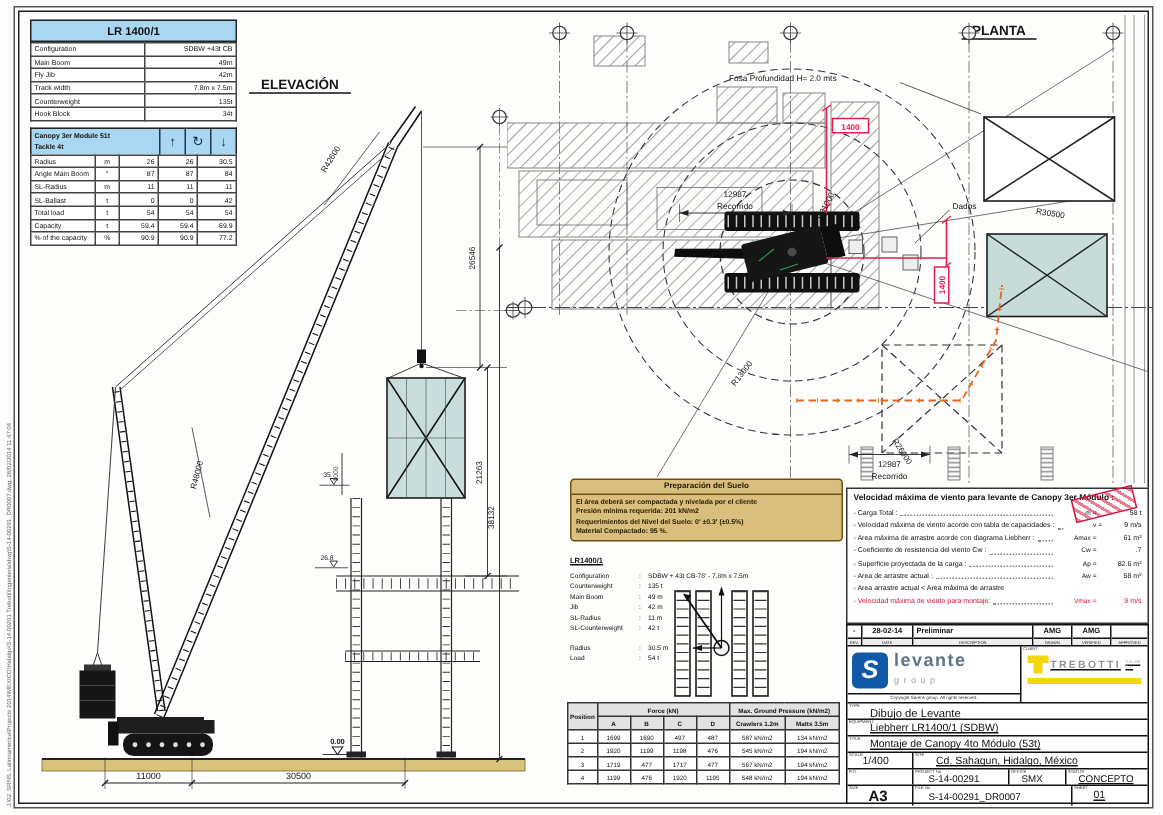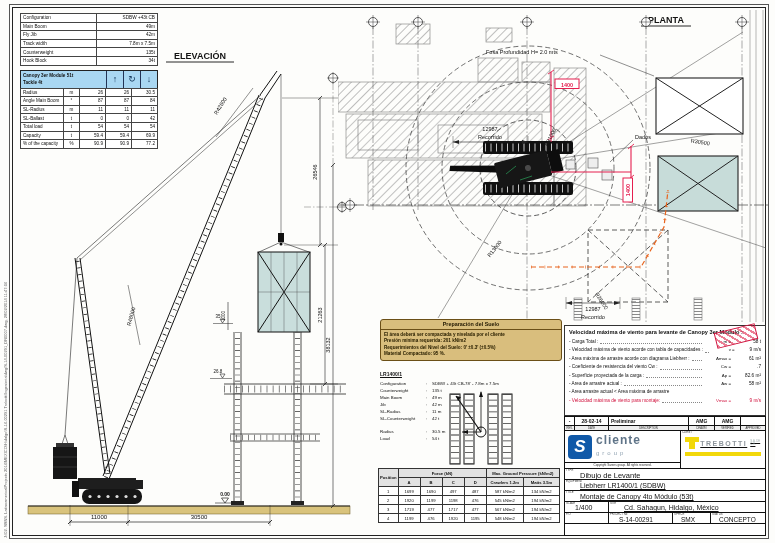--- a/index.html
+++ b/index.html
@@ -85,20 +85,21 @@
 </style>
 </head>
 <body>
 
 <div class="sheet">
   <div class="frame-outer"></div>
   <div class="frame-inner"></div>
   <div class="plotstamp">J:\02. SRNS. Latinoamerica\Projects 2014\MEXICO\Hidalgo\S-14-00291 Trebotti\Ingenieria\dwg\S-14-00291_DR0007.dwg, 28/02/2014 11:47:04</div>
 
   <div class="tblwrap">
+    <div class="tbl-title">LR 1400/1</div>
     <table class="ctab">
       <tbody>
           <tr>
             <td>Configuration</td>
             <td class="val">SDBW +43t CB</td>
           </tr>
       <tr>
             <td>Main Boom</td>
             <td class="val">49m</td>
           </tr>
@@ -701,21 +702,21 @@
       <div class="tb-cell" style="flex:1">
           <span class="revv"></span>
           <span class="revl">APPROVED</span>
         </div>
     </div>
     <div class="tb-row" style="height:38px">
       <div class="tb-cell" style="width:116px">
         <div class="sarens-wrap">
           <div class="slogo">S</div>
           <div class="sword">
-            <span class="sname">cliente</span>
+            <span class="sname">levante</span>
             <span class="sgroup">group</span>
           </div>
         </div>
         <div class="scopy" style="position:absolute;left:0;right:0;bottom:0">Copyright Sarens group. All rights reserved.</div>
       </div>
       <div class="tb-cell" style="flex:1">
         <span class="tag">CLIENT</span>
         <div class="treb">
           <div class="tglyph">
               <div class="b1"></div>
@@ -766,14 +767,28 @@
         </div>
       <div class="tb-cell" style="width:38px">
           <span class="tag">OFFICE</span>
           <span class="fval" style="font-size:6.5px;padding:3px 0 0 8px">SMX</span>
         </div>
       <div class="tb-cell" style="flex:1">
           <span class="tag">STATUS</span>
           <span class="fval" style="font-size:6.5px;padding:3px 0 0 8px">CONCEPTO</span>
         </div>
     </div>
+    <div class="tb-row" style="height:13px;border-bottom:none">
+      <div class="tb-cell" style="width:44px">
+          <span class="tag">SIZE</span>
+          <span class="fval" style="font-size:10px;font-weight:bold;padding:2px 0 0 14px">A3</span>
+        </div>
+      <div class="tb-cell" style="width:106px">
+          <span class="tag">FILE No</span>
+          <span class="fval" style="font-size:6.5px;padding:4px 0 0 10px">S-14-00291_DR0007</span>
+        </div>
+      <div class="tb-cell" style="flex:1">
+          <span class="tag">SHEET</span>
+          <span class="fval" style="font-size:7px;padding:3px 0 0 14px">01</span>
+        </div>
+    </div>
   </div>
 </div>
 
 </body></html>

